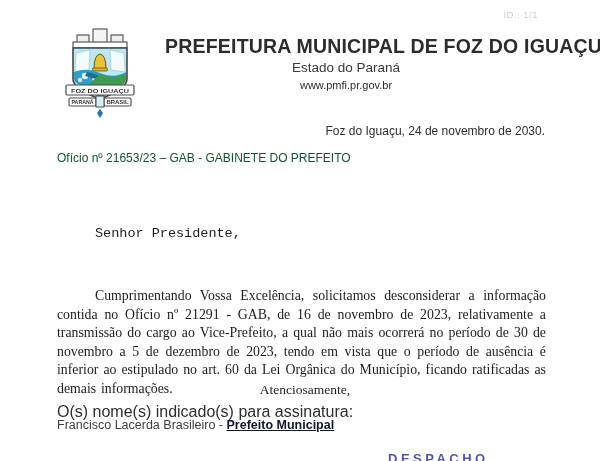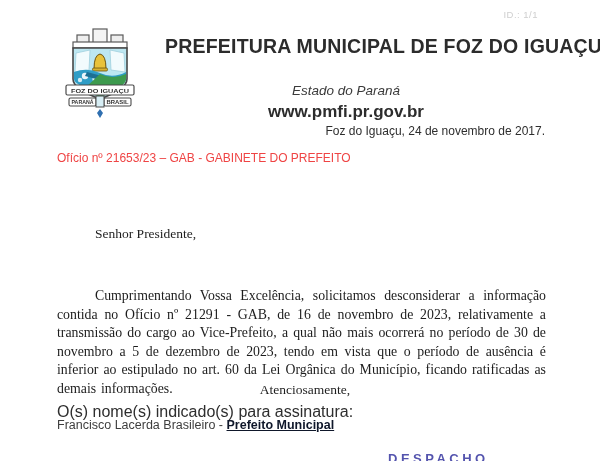--- a/index.html
+++ b/index.html
@@ -38,58 +38,57 @@
   }
   .header-title {
     font-size: 19.5px;
     font-weight: bold;
     color: #2c2c2c;
     letter-spacing: 0.2px;
     white-space: nowrap;
     margin-left: 35px;
   }
   .header-subtitle {
-    margin-top: 25px;
+    margin-top: 2px;
     font-size: 13.5px;
     color: #3a3a3a;
-    font-style: italic;
   }
   .header-site {
     margin-top: 4px;
-    font-size: 17px;
-    font-weight: bold;
+    font-size: 11px;
+    font-weight: normal;
     color: #2c2c2c;
   }
   .date-line {
     position: absolute;
     top: 124px;
     right: 55px;
     font-size: 12px;
     color: #2e2e2e;
   }
   .ref-line {
     position: absolute;
     top: 151px;
     left: 57px;
     font-size: 12px;
-    color: #ef4444;
+    color: #14532d;
   }
   .subject-line {
     position: absolute;
     top: 183px;
     left: 57px;
     font-size: 12px;
     color: #2e2e2e;
   }
   .subject-line .subject-bold { font-weight: bold; color: #232323; }
   .salutation {
     position: absolute;
     top: 226px;
     left: 95px;
-    font-family: Liberation Serif, serif;
+    font-family: Liberation Mono, monospace;
     font-size: 13.5px;
     color: #1e1e1e;
   }
   .body-paragraph {
     position: absolute;
     top: 287px;
     left: 57px;
     width: 489px;
     font-family: "Liberation Serif", serif;
     font-size: 13.8px;
@@ -179,21 +178,21 @@
       <path d="M43,82 L46,86 L43,91 L40,86 Z" fill="#2f6fb0"></path>
     </g>
   </svg>
 
   <div class="header-text">
     <div class="header-title">PREFEITURA MUNICIPAL DE FOZ DO IGUAÇU</div>
     <div class="header-subtitle">Estado do Paraná</div>
     <div class="header-site">www.pmfi.pr.gov.br</div>
   </div>
 
-  <div class="date-line">Foz do Iguaçu, 24 de novembro de 2017.</div>
+  <div class="date-line">Foz do Iguaçu, 24 de novembro de 2030.</div>
 
   <div class="ref-line">Ofício nº 21653/23 – GAB - GABINETE DO PREFEITO</div>
 
 
   <div class="salutation">Senhor Presidente,</div>
 
   <div class="body-paragraph">Cumprimentando Vossa Excelência, solicitamos desconsiderar a informação contida no Ofício nº 21291 - GAB, de 16 de novembro de 2023, relativamente a transmissão do cargo ao Vice-Prefeito, a qual não mais ocorrerá no período de 30 de novembro a 5 de dezembro de 2023, tendo em vista que o período de ausência é inferior ao estipulado no art. 60 da Lei Orgânica do Município, ficando ratificadas as demais informações.</div>
 
   <div class="closing">Atenciosamente,</div>
 

